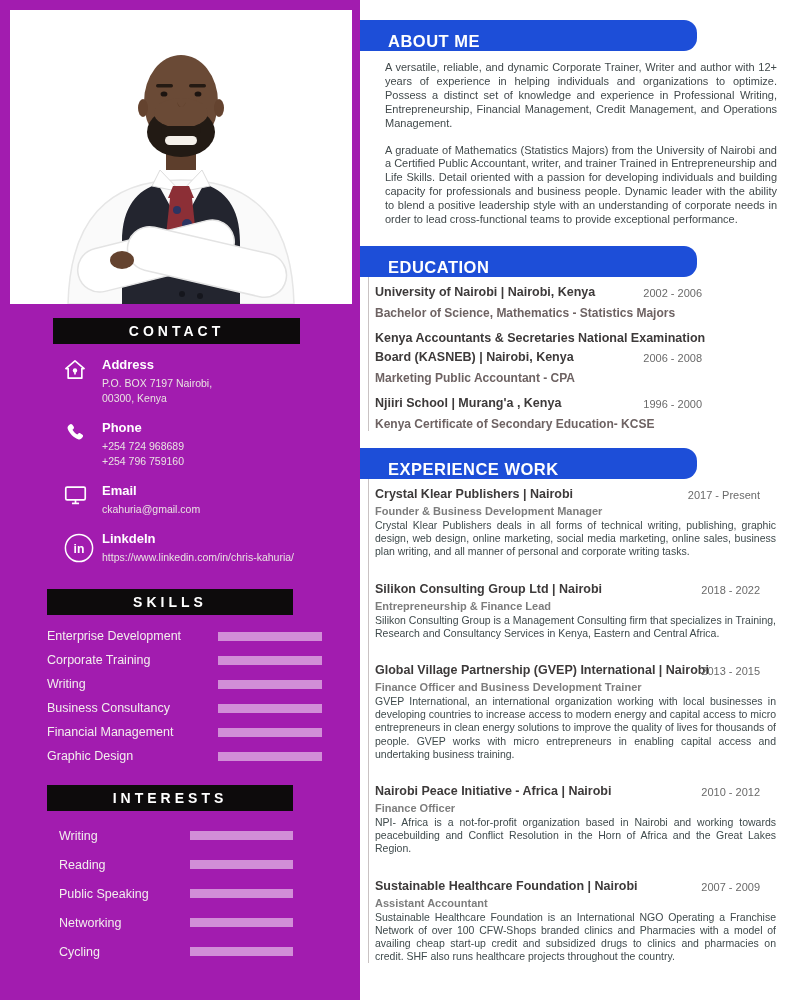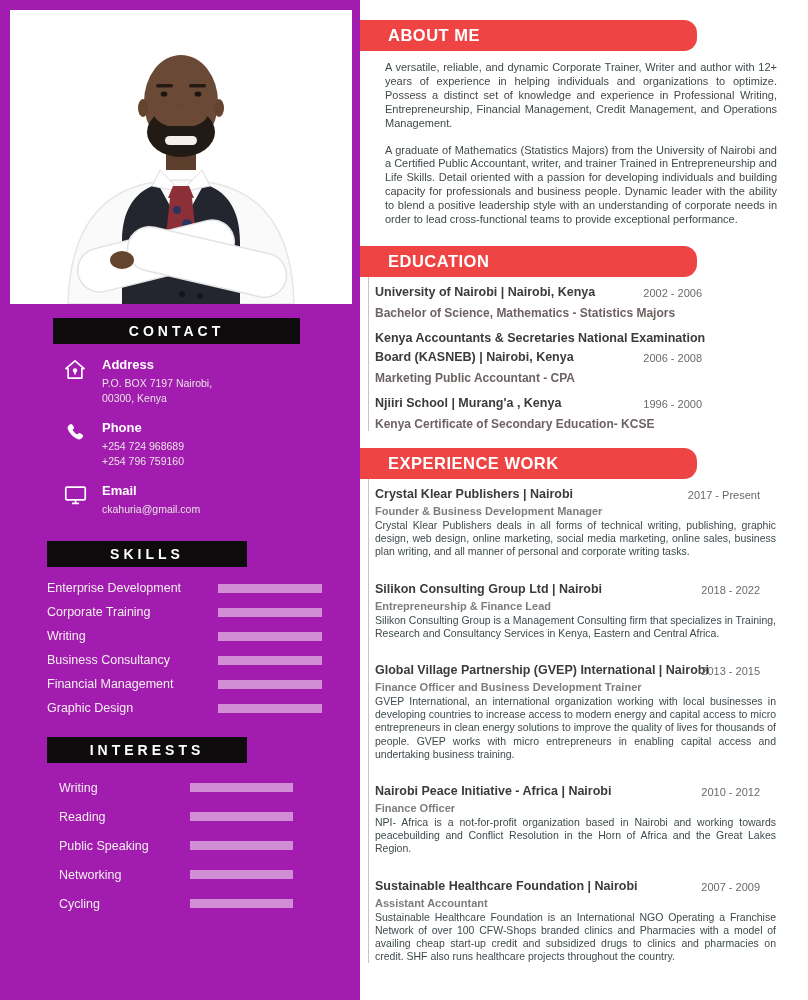--- a/index.html
+++ b/index.html
@@ -8,21 +8,21 @@
   .page { position:relative; width:808px; height:1000px; background:#ffffff; overflow:hidden; display:flex; }
 
   
   .sidebar { width:360px; min-width:360px; height:100%; background:#a21caf; color:#fff; overflow:hidden; }
   .photo { margin:10px 8px 0 10px; height:294px; background:#ffffff; overflow:hidden; }
   .photo svg { display:block; width:100%; height:100%; }
 
   .black-bar { background:#0d0b0c; color:#ffffff; height:26px; display:flex; align-items:center; justify-content:center;
                font-size:14px; font-weight:bold; letter-spacing:4px; }
   .bar-contact { width:247px; margin:14px 7px 0 53px; }
-  .bar-skills, .bar-interests { width:200px; margin-left:47px; }
+  .bar-skills, .bar-interests { width:246px; margin-left:47px; }
   .bar-skills { margin-top:24px; }
   .bar-interests { margin-top:17px; }
 
   .contact-list { margin-top:13px; }
   .contact-item { display:flex; padding-left:64px; margin-bottom:14px; }
   .contact-icon { width:24px; min-width:24px; margin-right:14px; padding-top:2px; }
   .contact-icon svg { display:block; }
   .contact-label { font-size:13px; font-weight:bold; color:#ffffff; margin-bottom:4px; }
   .contact-line { font-size:10.5px; color:#e9e2e2; line-height:15px; }
 
@@ -30,22 +30,22 @@
   .skill-row { display:flex; align-items:center; height:24px; padding:0 38px 0 47px; }
   .interest-list { margin-top:10px; }
   .interest-row { display:flex; align-items:center; height:29px; padding:0 67px 0 59px; }
   .meter-label { flex:1; font-size:12.5px; color:#f3eeee; }
   .meter { width:104px; min-width:104px; height:9px; background:rgba(255,255,255,0.5); }
   .interest-row .meter { width:103px; min-width:103px; }
   .meter-fill { height:100%; background:#ffffff; }
 
   
   .main { flex:1; background:#ffffff; position:relative; overflow:hidden; }
-  .brown-bar { width:337px; height:31px; background:#ef4444; border-radius:0 13px 13px 0;
-               display:flex; align-items:center; padding-left:28px; }
+  .brown-bar { width:337px; height:31px; background:#1d4ed8; border-radius:0 13px 13px 0;
+               display:flex; align-items:flex-end; padding-left:28px; }
   .brown-bar span { color:#ffffff; font-size:16.5px; font-weight:bold; letter-spacing:0.5px; }
   .bar-about { margin-top:20px; }
   .bar-education { margin-top:19px; }
   .bar-experience { margin-top:17px; }
 
   .about { margin:10px 31px 0 25px; color:#41494b; }
   .about p { font-size:11px; line-height:13.9px; text-align:justify; }
   .about p + p { margin-top:13px; }
 
   .bordered { border-left:1.5px solid #c9c3c3; margin-left:8px; padding:6px 32px 0 6px; }
@@ -160,20 +160,34 @@
             </svg>
           </span>
     <div>
       <div class="contact-label">Email</div>
       <div>
               <div class="contact-line">ckahuria@gmail.com</div>
             </div>
     </div>
   </div>
 
+  <div class="contact-item">
+    <span class="contact-icon">
+            <svg width="30" height="30" viewBox="0 0 32 32">
+              <circle cx="16" cy="16" r="14.5" fill="none" stroke="#fff" stroke-width="1.6"></circle>
+              <text x="16" y="21" text-anchor="middle" font-family="Liberation Sans, sans-serif" font-size="13" font-weight="bold" fill="#fff">in</text>
+            </svg>
+          </span>
+    <div>
+      <div class="contact-label">LinkdeIn</div>
+      <div>
+              <div class="contact-line">https://www.linkedin.com/in/chris-kahuria/</div>
+            </div>
+    </div>
+  </div>
 </div>
 
     <div class="black-bar bar-skills">
       <span>SKILLS</span>
     </div>
     <div class="skill-list">
   <div class="skill-row">
     <span class="meter-label">Enterprise Development</span>
     <span class="meter"><span class="meter-fill" style="width: 71%;"></span></span>
   </div>

